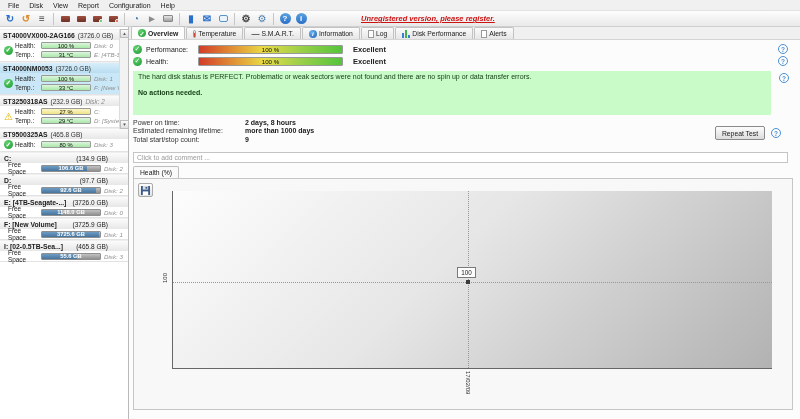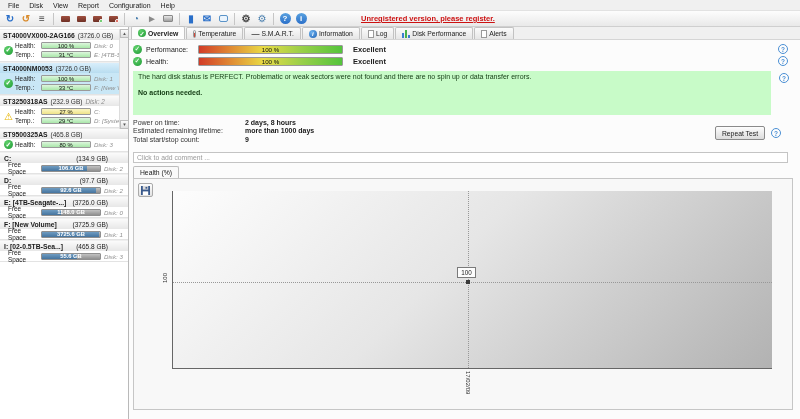--- a/index.html
+++ b/index.html
@@ -19,21 +19,21 @@
   .g-dark { color:#444; font-weight:bold; }
   .g-steel { color:#4a7fae; }
   .g-gray { color:#8a8a8a; }
   .mini-disk { width:9px; height:6px; background:linear-gradient(#a05040,#6e2f24); border-radius:1px; position:relative; }
   .mini-disk .dot { position:absolute; right:-1px; bottom:-1px; width:4px; height:4px; border-radius:50%; }
   .dot-green { background:#3dbb3d; border:1px solid #fff; }
   .dot-red { background:#d03a2a; border:1px solid #fff; }
   .mini-bubble { width:9px; height:7px; background:#eaf4fd; border:1px solid #5a93c8; border-radius:2px; }
   .mini-print { width:10px; height:7px; background:linear-gradient(#e8e8e8,#9f9f9f); border:1px solid #888; border-radius:1px; }
   .circle-ico { width:11px; height:11px; border-radius:50%; background:linear-gradient(#5aa2e0,#2a6fc9); color:#fff; font-size:8px; font-weight:bold; display:inline-flex; align-items:center; justify-content:center; }
-  .unreg { margin-left:52px; color:#cc1111; font-weight:bold; text-decoration:underline; font-size:7.5px; }
+  .unreg { margin-left:52px; color:#cc1111; font-weight:bold; text-decoration:underline; font-size:7.5px;font-style:italic; }
 
   
   .body-row { display:flex; height:392px; }
 
   
   .sidebar { width:129px; background:#fff; border-right:1px solid #b9b9b9; position:relative; padding-top:2px; }
   .entry { border-bottom:1px solid #e3e3e3; background:#fff; }
   .entry.selected { background:#c9e7f6; }
   .e-head { height:11px; display:flex; align-items:center; padding:0 3px; background:linear-gradient(#fbfbfb,#e7e7e7); border-top:1px solid #efefef; white-space:nowrap; overflow:hidden; }
   .entry.selected .e-head { background:linear-gradient(#d8eefb,#b9ddf0); }

